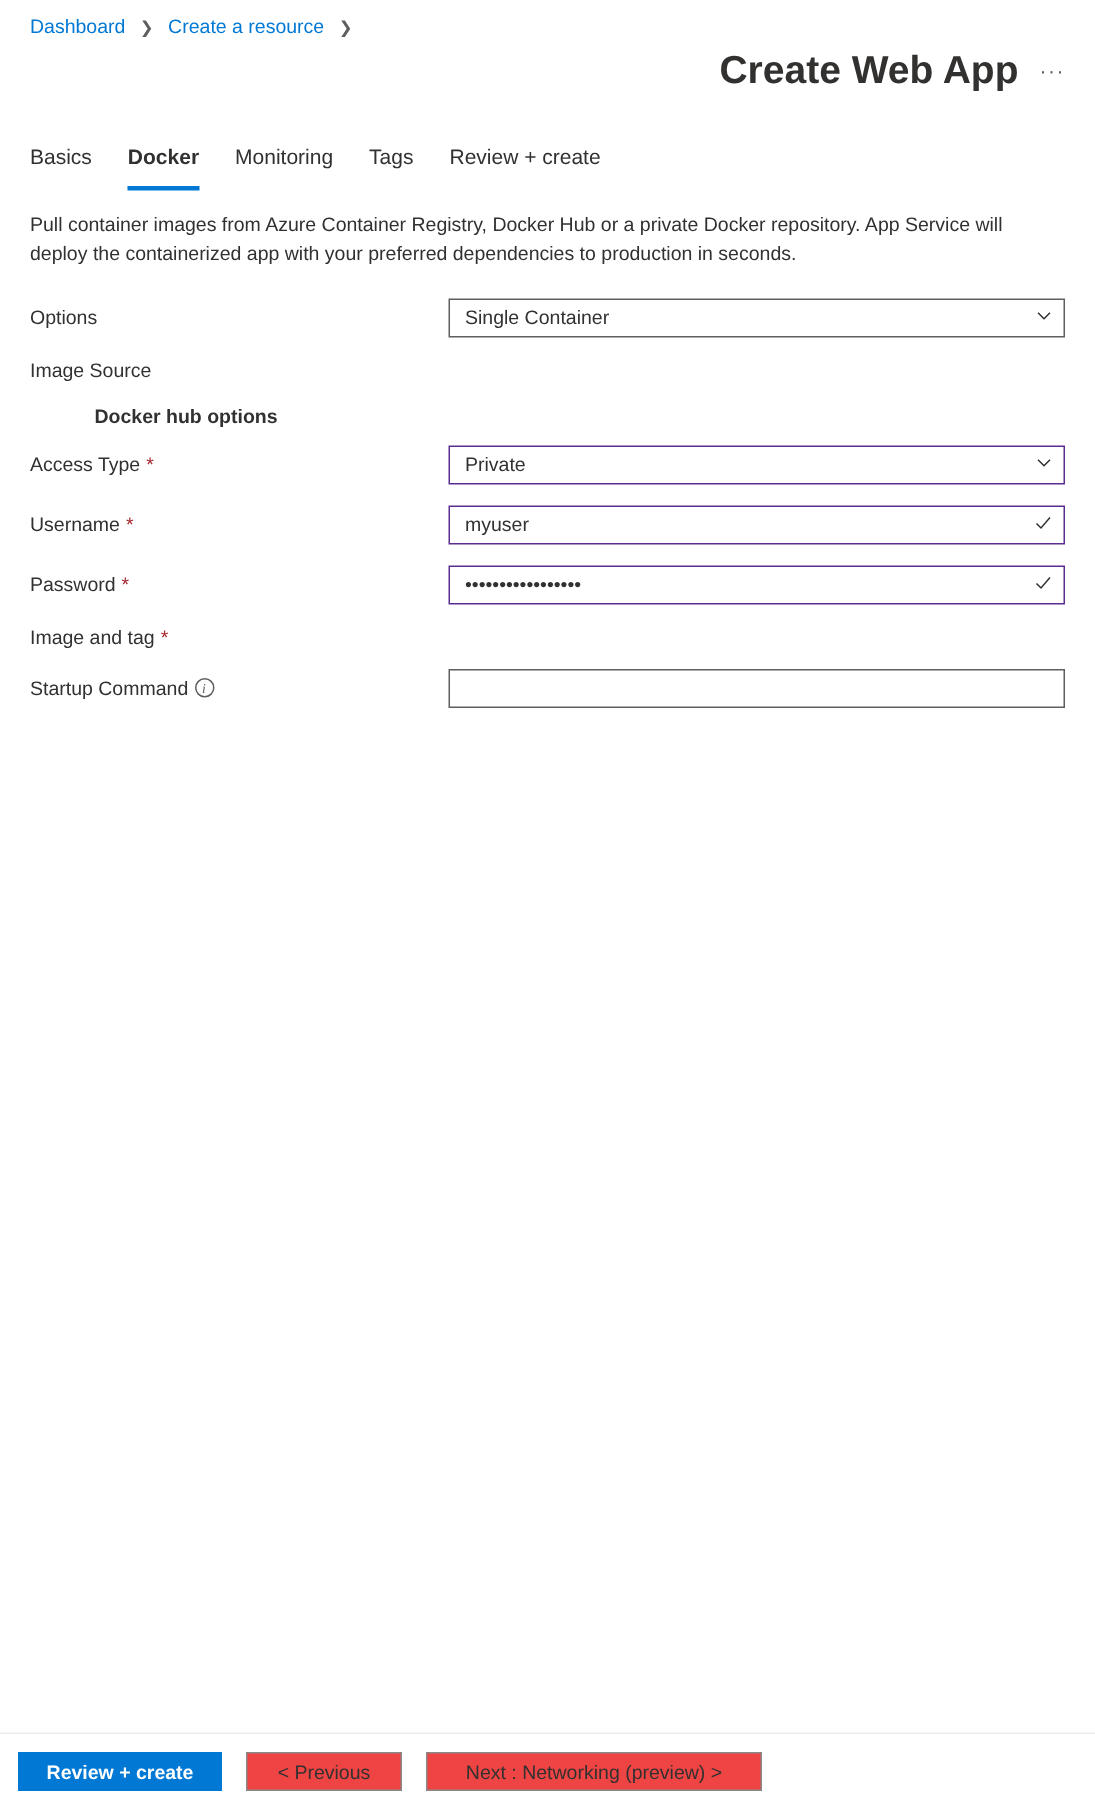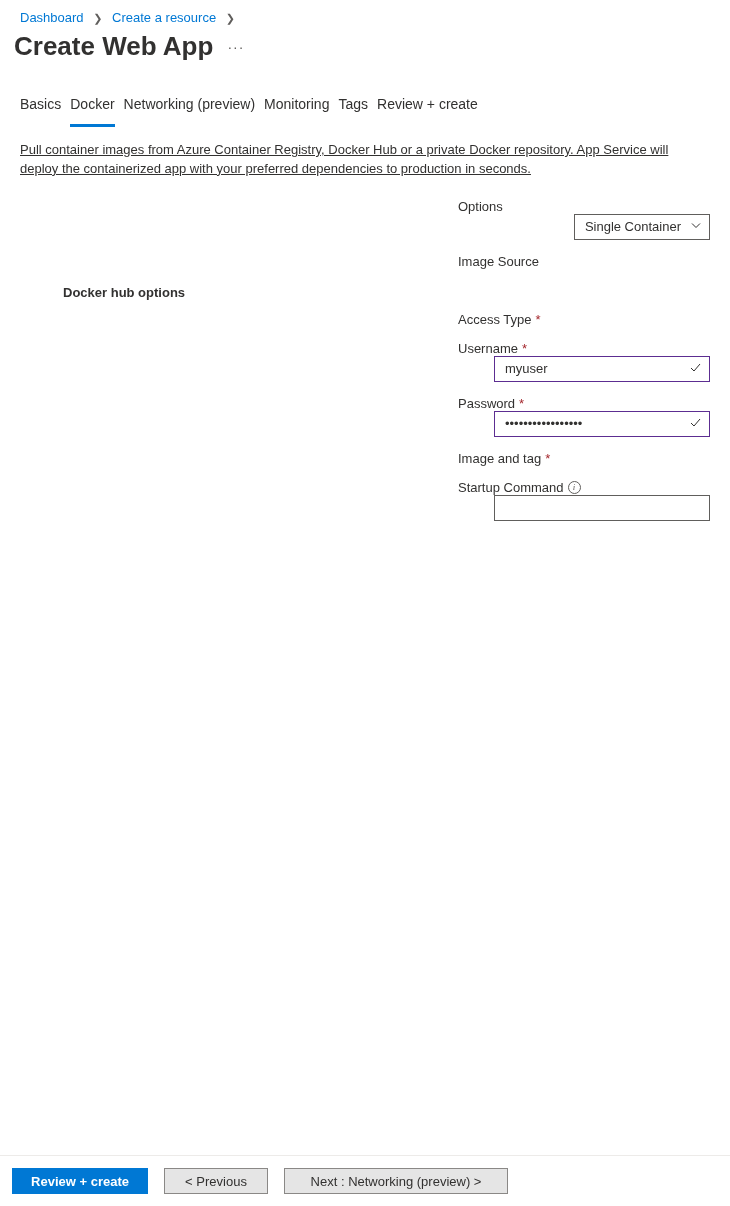--- a/index.html
+++ b/index.html
@@ -24,63 +24,62 @@
     .breadcrumb .sep {
       color: #605e5c;
       margin: 0 6px;
       font-size: 11px;
     }
     .title-row {
       display: flex;
       align-items: center;
       padding: 0 20px 24px 14px;
       gap: 14px;
+      justify-content: flex-end;
     }
     .title-row h1 {
       font-size: 26px;
       font-weight: 600;
       color: #323130;
     }
     .more-icon {
       color: #605e5c;
       font-size: 14px;
       letter-spacing: 1px;
     }
     .tabs {
       display: flex;
-      gap: 9px;
+      gap: 24px;
       padding: 0 20px;
       border-bottom: 0;
     }
     .tab {
       padding: 10px 0 12px 0;
       font-size: 14px;
       color: #323130;
       cursor: pointer;
       border-bottom: 3px solid transparent;
     }
     .tab.active {
-      font-weight: 400;
+      font-weight: 700;
       border-bottom: 3px solid #0078d4;
     }
     .description {
       padding: 14px 20px 20px 20px;
       font-size: 13px;
       color: #323130;
       line-height: 1.45;
-      text-decoration: underline;
     }
     .form {
       padding: 0 20px;
     }
     .form-row {
       display: flex;
-      align-items: flex-end;
+      align-items: center;
       margin-bottom: 14px;
-      flex-direction: column;
     }
     .form-label {
       width: 252px;
       font-size: 13px;
       color: #323130;
       flex-shrink: 0;
       display: flex;
       align-items: center;
       gap: 4px;
     }
@@ -163,21 +162,21 @@
       justify-content: center;
     }
     .btn.primary {
       background: #0078d4;
       color: #ffffff;
       border: none;
       font-weight: 600;
       min-width: 136px;
     }
     .btn.secondary {
-      background: #e5e5e5;
+      background: #ef4444;
       color: #323130;
       border: 1px solid #8a8886;
       min-width: 104px;
     }
     .btn.secondary.wide {
       min-width: 224px;
     }
   </style>
 </head>
 <body>
@@ -190,21 +189,20 @@
 </div>
 
 <div class="title-row">
   <h1>Create Web App</h1>
   <span class="more-icon">···</span>
 </div>
 
 <div class="tabs">
   <div class="tab">Basics</div>
   <div class="tab active">Docker</div>
-  <div class="tab">Networking (preview)</div>
   <div class="tab">Monitoring</div>
   <div class="tab">Tags</div>
   <div class="tab">Review + create</div>
 </div>
 
 <div class="description">Pull container images from Azure Container Registry, Docker Hub or a private Docker repository. App Service will deploy the containerized app with your preferred dependencies to production in seconds.</div>
 
 <div class="form">
 
   <div class="form-row">
@@ -229,20 +227,30 @@
     </div>
   </div>
 
   <div class="section-heading">Docker hub options</div>
 
   <div class="form-row">
     <div class="form-label">
       <span>Access Type</span>
         <span class="req">*</span>
     </div>
+    <div class="select-wrap">
+      <div class="select-box accent">
+          <span>Private</span>
+        </div>
+      <span class="chevron">
+        <svg width="12" height="12" viewBox="0 0 12 12">
+            <path d="M2 4 L6 8 L10 4" fill="none" stroke="#323130" stroke-width="1"></path>
+          </svg>
+      </span>
+    </div>
   </div>
 
   <div class="form-row">
     <div class="form-label">
       <span>Username</span>
         <span class="req">*</span>
     </div>
     <div class="input-wrap">
       <input type="text" class="input-box accent" value="myuser" style="">
       <span class="checkmark">

